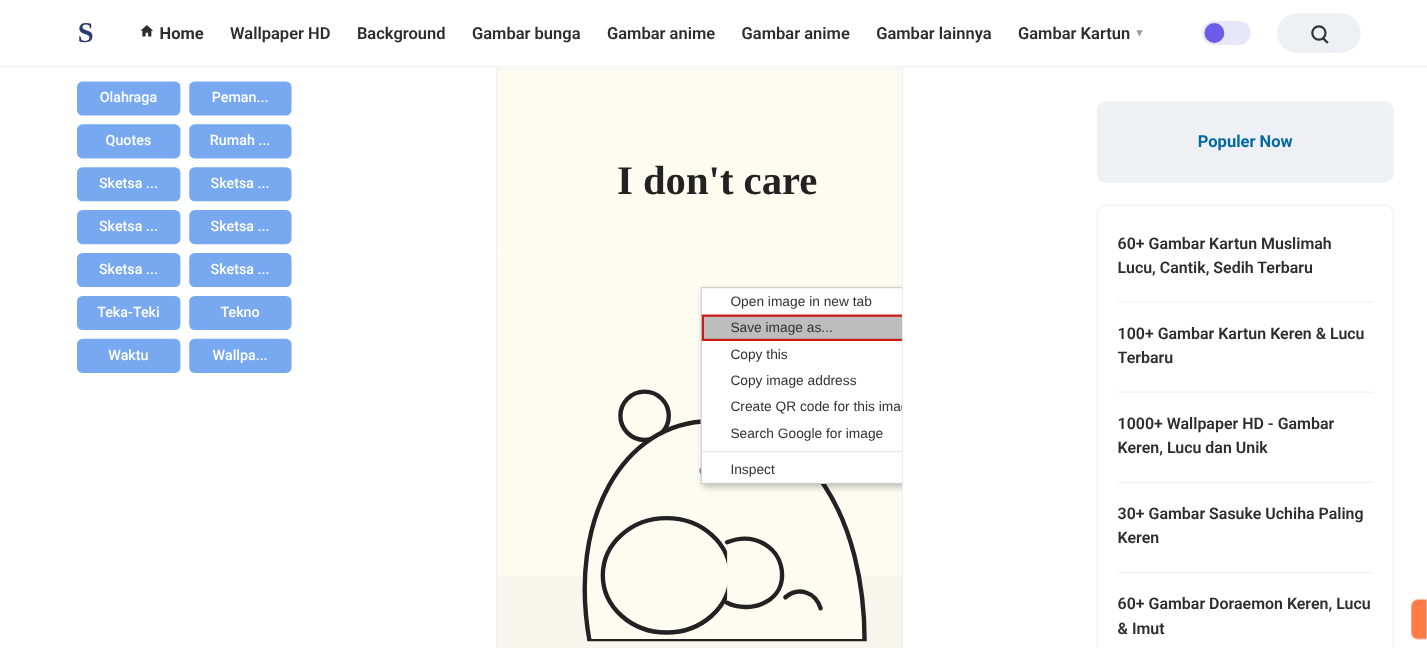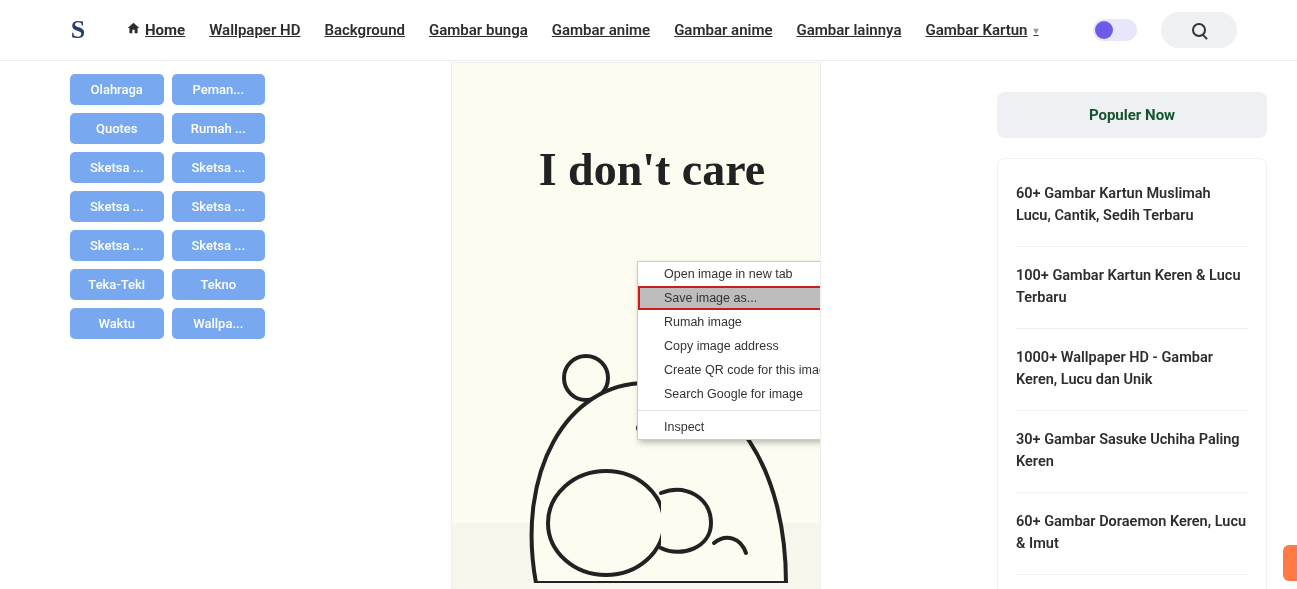--- a/index.html
+++ b/index.html
@@ -3,21 +3,21 @@
   <meta charset="utf-8">
   <style>
     * { margin: 0; padding: 0; box-sizing: border-box; }
     body { font-family: -apple-system, BlinkMacSystemFont, "Segoe UI", Roboto, sans-serif; background: #fff; color: #333; }
 
     
     .header { display: flex; align-items: center; padding: 12px 60px; border-bottom: 1px solid #eee; background: #fff; position: fixed; top: 0; left: 0; right: 0; z-index: 50; }
     .logo { width: 36px; height: 36px; display: flex; align-items: center; justify-content: center; font-size: 26px; font-weight: 700; color: #2a3b6f; margin-right: 30px; font-family: Georgia, serif; cursor: pointer; }
     .logo::first-letter { }
     .nav { display: flex; align-items: center; gap: 24px; flex: 1; }
-    .nav-item { font-size: 15px; font-weight: 600; color: #2d2d2d; cursor: pointer; display: flex; align-items: center; gap: 4px; text-decoration: underline; }
+    .nav-item { font-size: 15px; font-weight: 600; color: #2d2d2d; cursor: pointer; display: flex; align-items: center; gap: 4px; }
     .nav-item.home { font-weight: 700; }
     .home-icon { font-size: 15px; }
     .chev { font-size: 10px; color: #999; margin-left: 2px; }
     .header-right { display: flex; align-items: center; gap: 24px; }
     .toggle { width: 44px; height: 22px; background: #e8e6fb; border-radius: 11px; position: relative; cursor: pointer; }
     .toggle-thumb { width: 18px; height: 18px; background: #6c5ce7; border-radius: 50%; position: absolute; left: 2px; top: 2px; }
     .search-btn { width: 76px; height: 36px; background: #eef0f4; border-radius: 18px; display: flex; align-items: center; justify-content: center; cursor: pointer; }
     .search-ico { width: 14px; height: 14px; border: 2px solid #333; border-radius: 50%; position: relative; }
     .search-ico::after { content: ""; position: absolute; width: 2px; height: 6px; background: #333; bottom: -5px; right: -2px; transform: rotate(-45deg); }
 
@@ -25,32 +25,32 @@
 
     
     .sidebar { width: 295px; padding: 12px 30px 0 70px; }
     .tag-grid { display: grid; grid-template-columns: 1fr 1fr; gap: 8px; }
     .tag { background: #78a9f0; color: #fff; font-size: 13px; font-weight: 500; padding: 8px 4px; border-radius: 5px; text-align: center; cursor: pointer; overflow: hidden; text-overflow: ellipsis; white-space: nowrap; }
 
     
     .main { flex: 1; display: flex; justify-content: center; padding: 0; }
     .image-frame { width: 370px; background: #fafaf0; border: 1px solid #eee; position: relative; overflow: hidden; }
     .image-area { width: 100%; height: 590px; background: linear-gradient(#fdfcf0 0%, #fdfcf0 78%, #f7f6ec 78%, #f7f6ec 100%); position: relative; }
-    .bear-text { font-family: "Comic Sans MS", cursive; font-size: 46px; font-weight: 600; color: #222; position: absolute; top: 80px; width: 100%; text-align: center; padding-left: 32px; }
+    .bear-text { font-family: "Comic Sans MS", cursive; font-size: 37px; font-weight: 600; color: #222; position: absolute; top: 80px; width: 100%; text-align: center; padding-left: 32px; }
     .bear { position: absolute; bottom: 70px; left: 50%; transform: translateX(-50%); }
 
     
     .ctx-menu { position: absolute; top: 198px; left: 185px; width: 280px; background: #fff; border: 1px solid #ccc; box-shadow: 2px 3px 6px rgba(0,0,0,0.25); font-size: 12.5px; font-family: "Segoe UI", sans-serif; color: #333; z-index: 100; }
     .ctx-item { padding: 5px 8px 5px 26px; cursor: pointer; display: flex; justify-content: space-between; align-items: center; }
     .ctx-item.highlight { background: #bdbdbd; outline: 2px solid #cc1b1b; outline-offset: -2px; }
     .ctx-sep { border-top: 1px solid #e2e2e2; margin: 4px 0; }
 
     
     .rightbar { width: 320px; padding: 30px 30px 0 20px; }
-    .populer-header { background: #eef0f4; border-radius: 8px; padding: 14px; text-align: center; font-weight: 700; font-size: 15px; color: #14532d; margin-bottom: 20px; }
+    .populer-header { background: #eef0f4; border-radius: 8px; padding: 28px; text-align: center; font-weight: 700; font-size: 15px; color: #0369a1; margin-bottom: 20px; }
     .pop-box { border: 1px solid #eef0f4; border-radius: 8px; padding: 6px 18px; }
     .pop-item { padding: 18px 0; font-size: 14.5px; font-weight: 600; color: #2d2d2d; line-height: 1.55; border-bottom: 1px solid #eef0f4; cursor: pointer; }
     .pop-item:last-child { border-bottom: none; }
 
     .fab { position: fixed; bottom: 8px; right: 0; width: 14px; height: 36px; background: #ff7a45; border-top-left-radius: 6px; border-bottom-left-radius: 6px; }
   </style>
 </head>
 <body>
 
 <div class="header">
@@ -118,21 +118,21 @@
             <path d="M185 160 C 210 150, 235 165, 235 190 C 235 215, 205 225, 185 215" fill="#fdfcf0"></path>
             <path d="M238 210 C 250 200, 265 205, 270 220"></path>
           </g>
           <circle cx="165" cy="95" r="5" fill="#222"></circle>
         </svg>
       </div>
 
       <div class="ctx-menu">
         <div class="ctx-item">Open image in new tab</div>
         <div class="ctx-item highlight">Save image as...</div>
-        <div class="ctx-item">Rumah image</div>
+        <div class="ctx-item">Copy this</div>
         <div class="ctx-item">Copy image address</div>
         <div class="ctx-item">Create QR code for this image</div>
         <div class="ctx-item">Search Google for image</div>
         <div class="ctx-sep"></div>
         <div class="ctx-item">
           <span>Inspect</span>
 
         </div>
       </div>
     </div>

